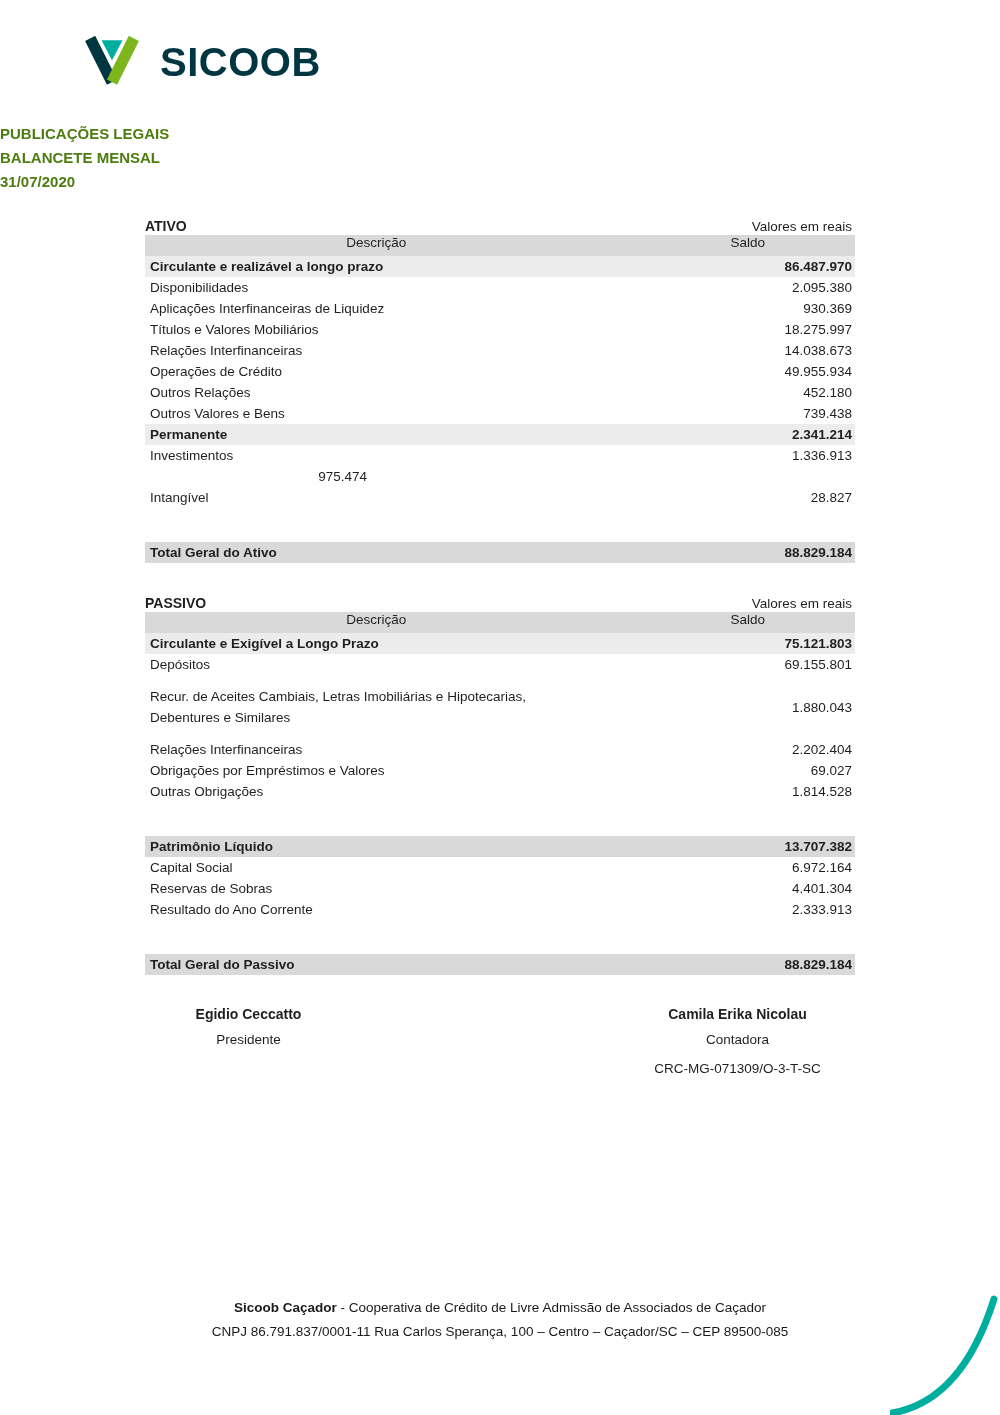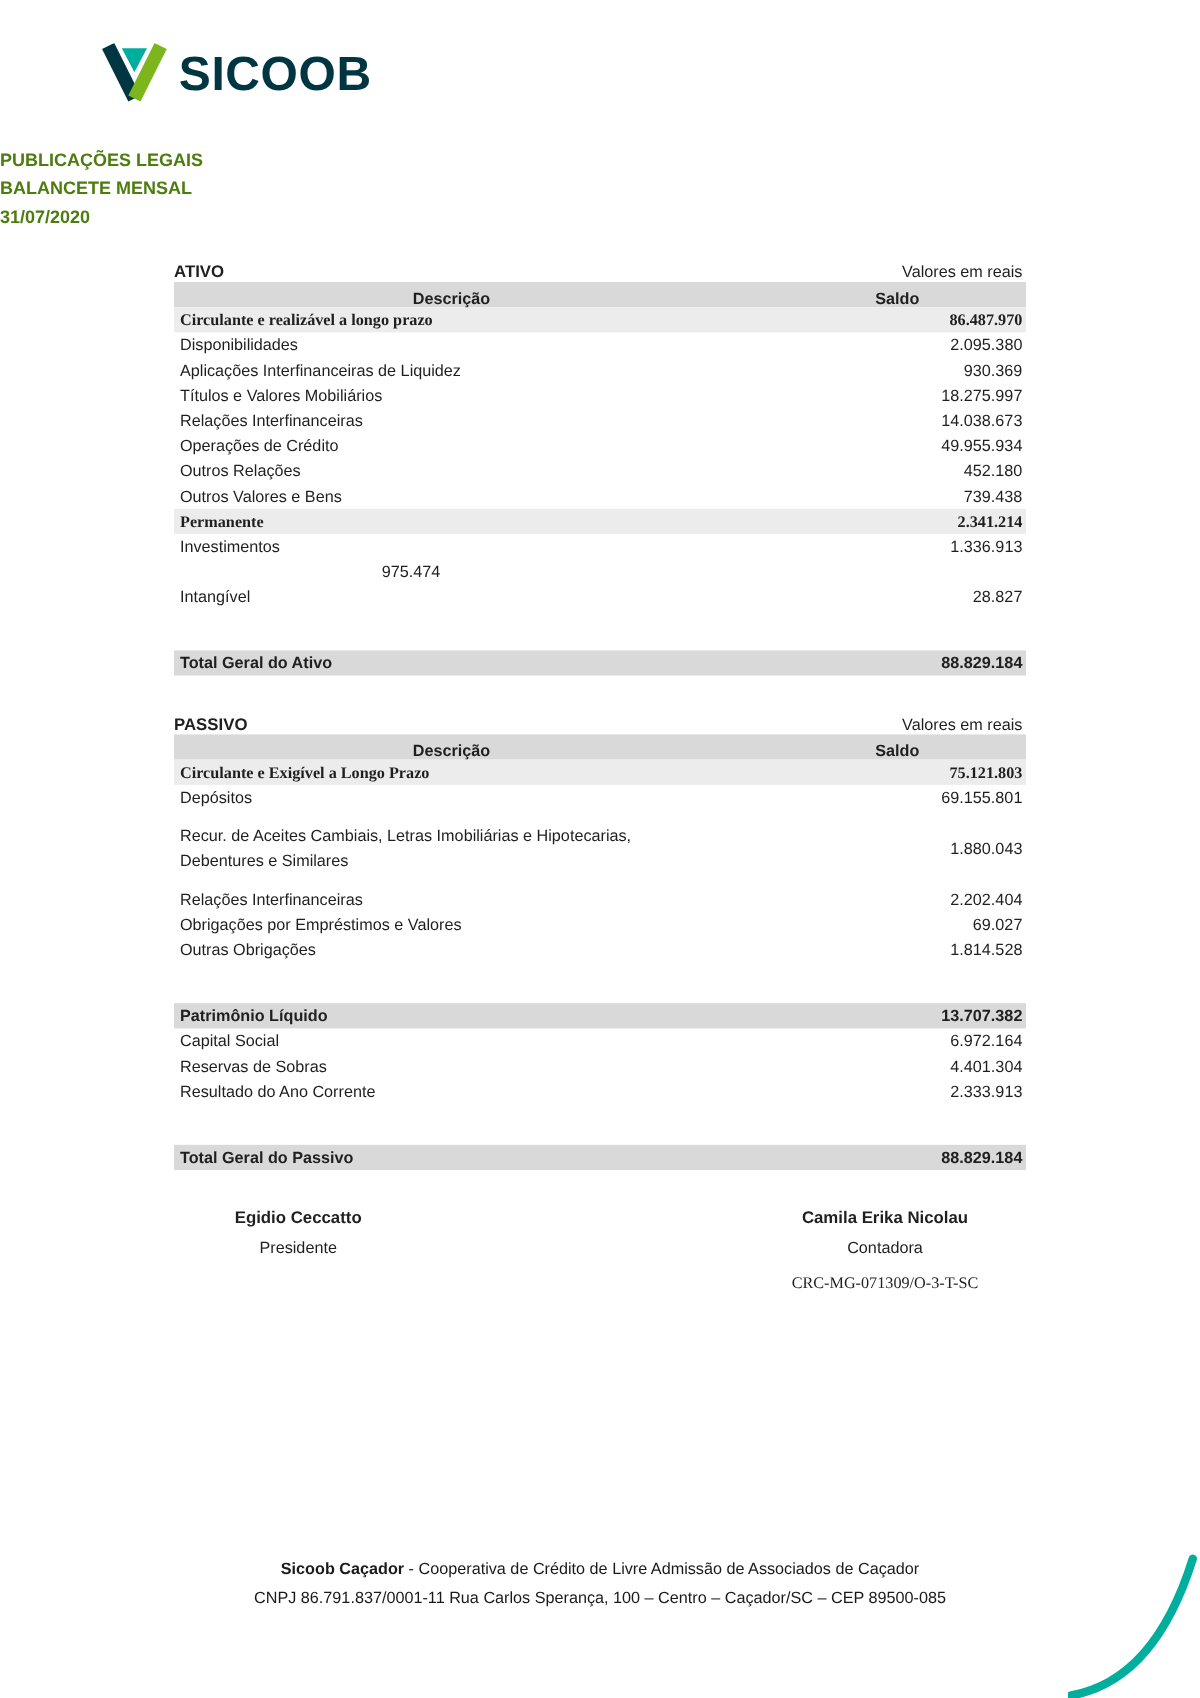--- a/index.html
+++ b/index.html
@@ -9,58 +9,58 @@
     width: 1000px;
     height: 1415px;
     background: #ffffff;
     font-family: "Liberation Sans", sans-serif;
     color: #1f1f1f;
     overflow: hidden;
     margin: 0 auto;
   }
 
   
-  .logo { position: absolute; top: 36px; left: 84px; display: flex; align-items: center; gap: 9px; }
+  .logo { position: absolute; top: 36px; left: 84px; display: flex; align-items: center; gap: 20px; }
   .logo-mark { display: block; }
   .wordmark {
     font-size: 40px; font-weight: 700; color: #003641;
     letter-spacing: 0.5px; line-height: 52px;
   }
 
   
   .title-block {
     position: absolute; top: 122px; left: 0; width: 100%;
     font-size: 15px; font-weight: 700; line-height: 24px;
     color: #4d7c0f;
   }
 
   
   .tables { position: absolute; top: 212px; left: 145px; width: 710px; font-size: 13.5px; }
   .table-section.passivo { margin-top: 26px; }
   .thead-line { display: flex; align-items: flex-end; height: 23px; padding-bottom: 1px; }
   .table-title { width: 485px; text-align: left; font-weight: 700; font-size: 14px; }
   .unit-note { flex: 1; text-align: right; padding-right: 3px; }
-  .cols-header { display: flex; background: #d9d9d9; height: 21px; align-items: flex-end; font-weight: 700; gap: 33px; }
+  .cols-header { display: flex; background: #d9d9d9; height: 21px; align-items: flex-start; font-weight: 400; gap: 33px; }
   .cols-header .c1 { width: 485px; text-align: center; }
   .cols-header .c2 { width: 225px; text-align: center; }
 
   .trow { display: flex; min-height: 21px; align-items: center; }
   .trow .tlabel { width: 485px; padding-left: 5px; }
   .trow .tvalue { width: 225px; text-align: right; padding-right: 3px; }
-  .trow.section { background: #ececec; font-weight: 700; font-family: Liberation Serif, serif; }
+  .trow.section { background: #ececec; font-weight: 700; }
   .trow.total   { background: #d9d9d9; font-weight: 700; margin-top: 34px; }
   .trow.tall    { padding: 11px 0; }
   .trow.tall .tlabel { white-space: pre-line; line-height: 21px; }
 
   
   .sig { position: absolute; text-align: center; line-height: 25px; font-size: 13.5px; }
   .sig-left  { top: 1002px; left: 131px; width: 235px; }
   .sig-right { top: 1002px; left: 600px; width: 275px; }
   .sig-name { font-weight: 700; font-size: 14px; }
-  .sig-crc { margin-top: 4px; font-family: Liberation Serif, serif; }
+  .sig-crc { margin-top: 4px; }
 
   
   .footer {
     position: absolute; top: 1296px; left: 0; width: 100%;
     text-align: center; font-size: 13.5px; line-height: 24px; color: #1a1a1a;
   }
   .footer .bold { font-weight: 700; }
 
   
   .swoosh { position: absolute; right: 0; bottom: 0; }

